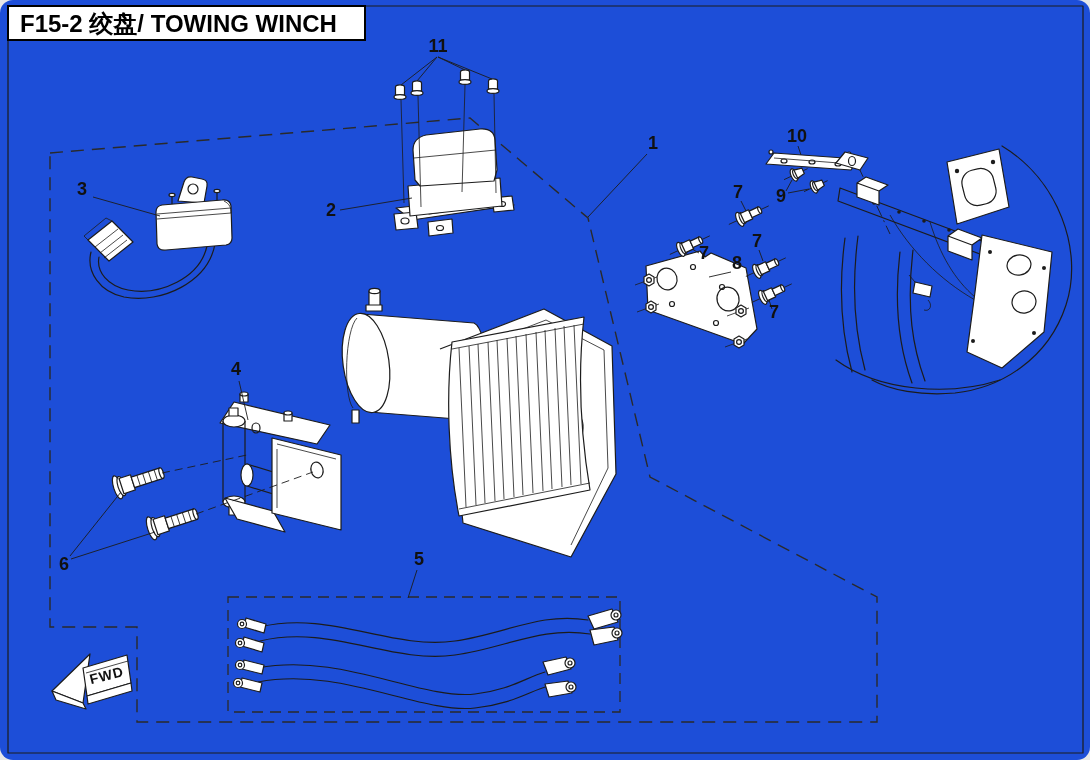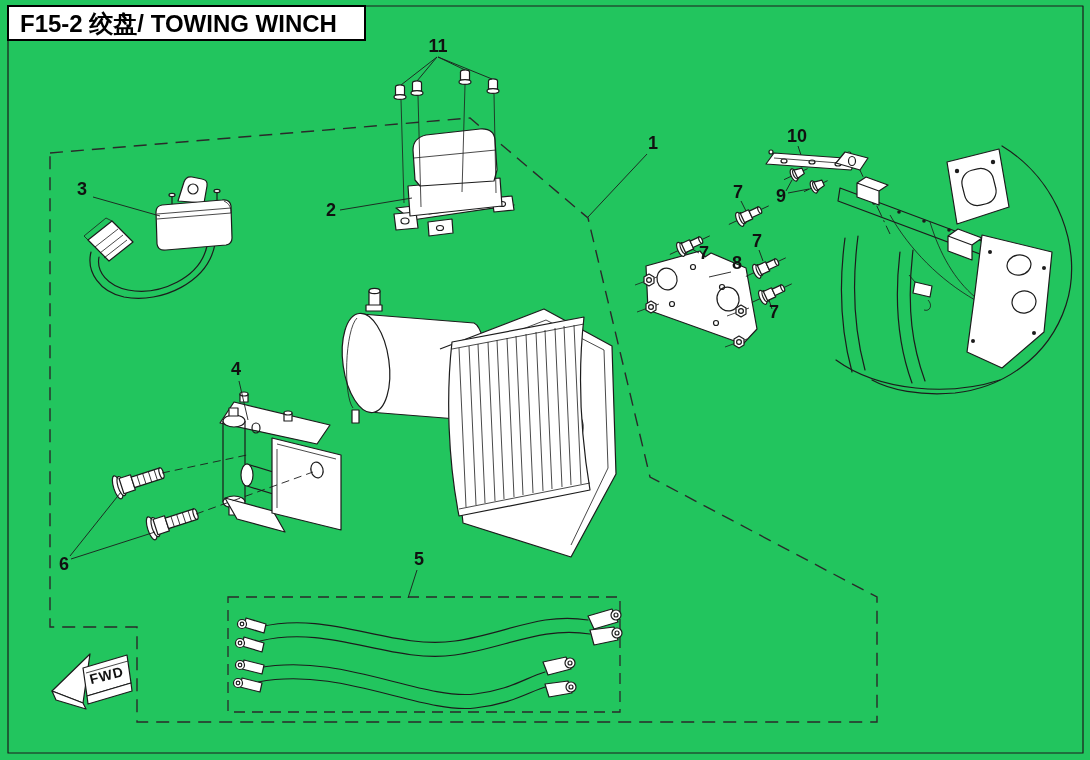--- a/index.html
+++ b/index.html
@@ -1,17 +1,17 @@
 <!DOCTYPE html>
 <html><head>
 <meta charset="utf-8">
 <style>
   html,body{margin:0;padding:0;background:#e8e8e8;}
-  .page{position:relative;width:1090px;height:760px;background:#22c55e;margin:0 auto;
-        font-family:"Liberation Sans","DejaVu Sans",sans-serif;}
+  .page{position:relative;width:1090px;height:760px;background:#1d4ed8;margin:0 auto;
+        font-family:"Liberation Sans","DejaVu Sans",sans-serif;border-radius:13px;}
   svg{position:absolute;left:0;top:0;}
   .ln{stroke:#1c1c1c;fill:none;stroke-width:1.2;stroke-linecap:round;stroke-linejoin:round;}
   .thin{stroke:#1c1c1c;fill:none;stroke-width:0.8;}
   .pw{fill:#ffffff;stroke:#1c1c1c;stroke-width:1.2;stroke-linejoin:round;}
   .dot{fill:#1c1c1c;stroke:none;}
   .dash-main{stroke:#2a2a2a;fill:none;stroke-width:1.4;stroke-dasharray:13 8;}
   .dash-box{stroke:#2a2a2a;fill:none;stroke-width:1.3;stroke-dasharray:11 7;}
   .dashdot{stroke:#1c1c1c;fill:none;stroke-width:0.9;stroke-dasharray:12 4 2 4;}
   .leader{stroke:#1c1c1c;fill:none;stroke-width:0.9;}
   text.callout{font:bold 18px "Liberation Sans","DejaVu Sans",sans-serif;fill:#111;text-anchor:middle;}

